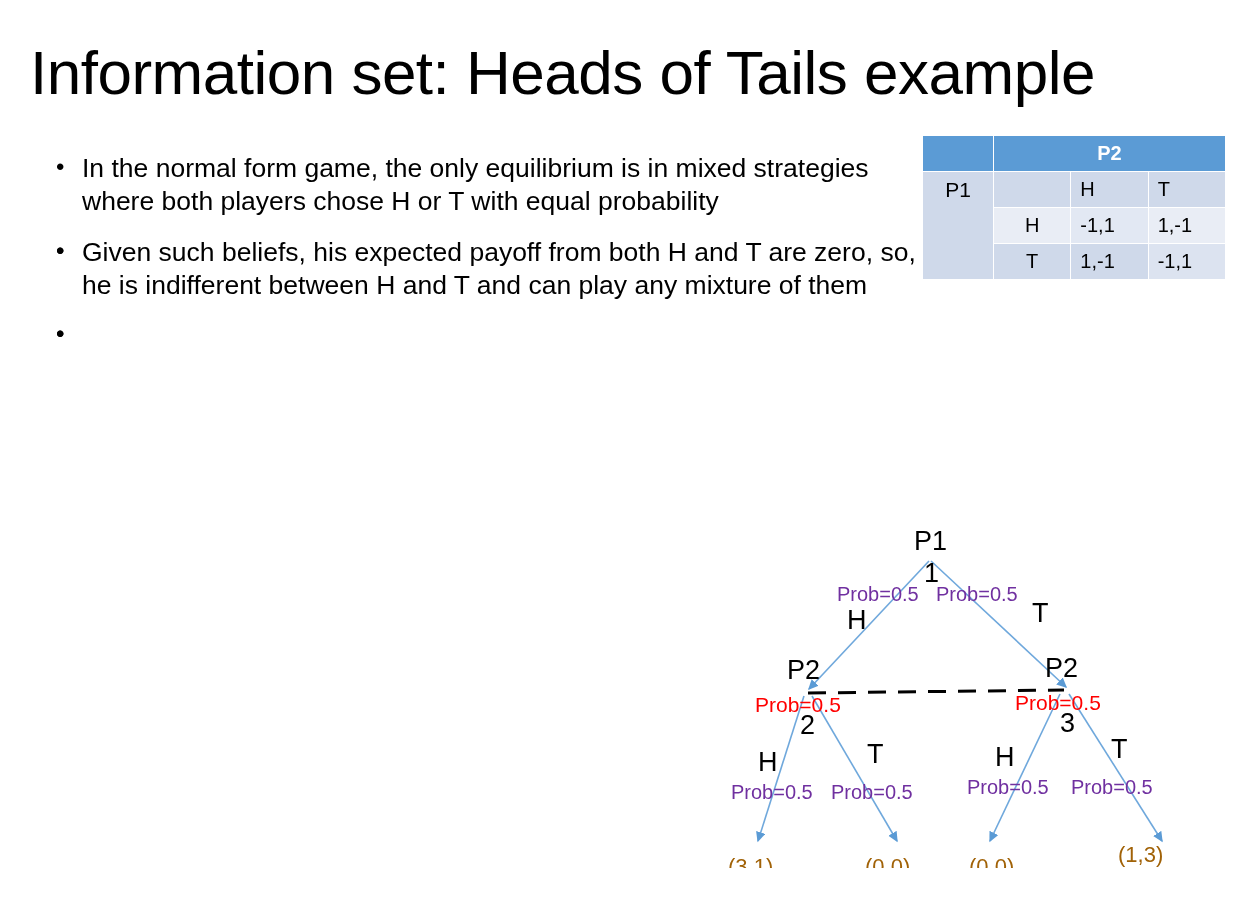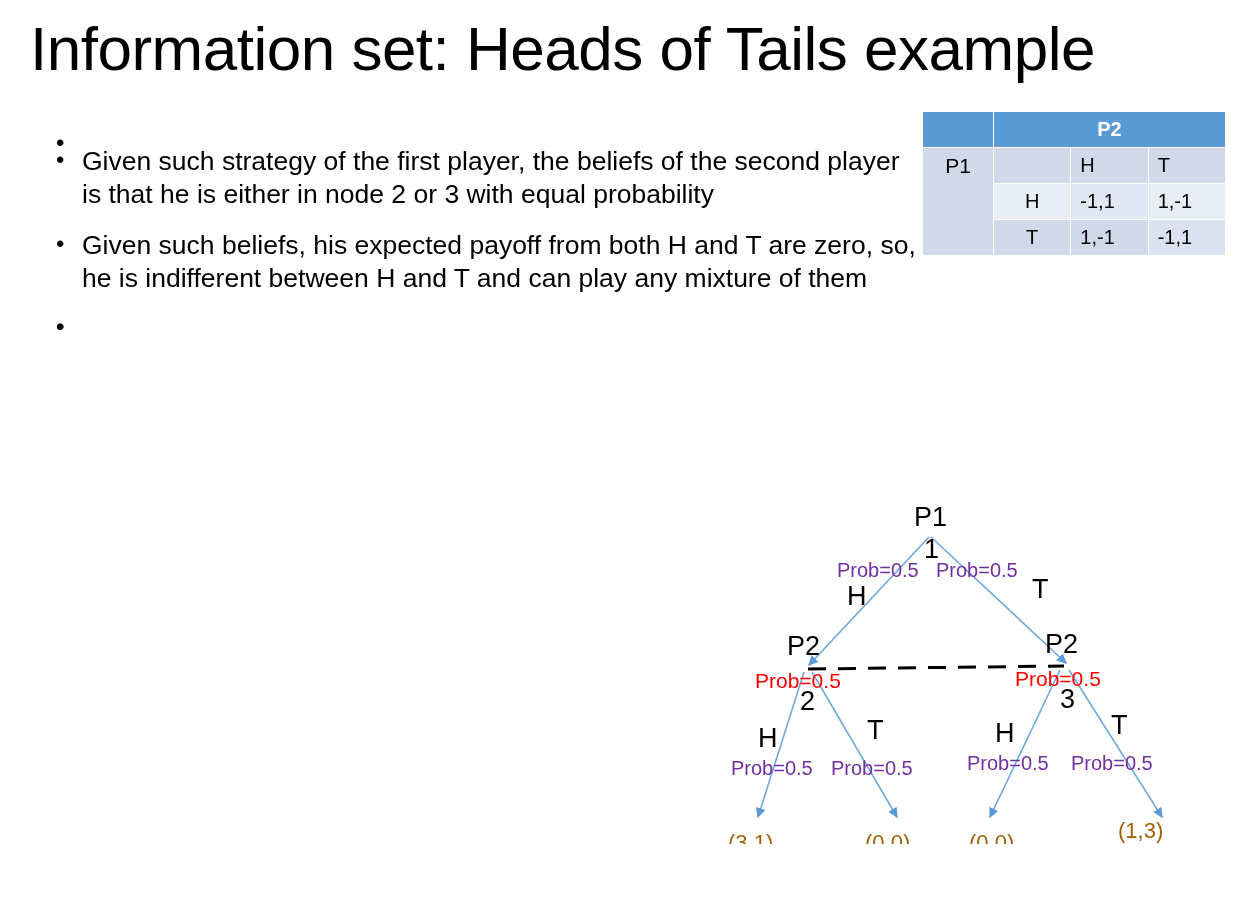--- a/index.html
+++ b/index.html
@@ -8,20 +8,21 @@
     background: #ffffff;
   }
   #slide {
     position: relative;
     width: 1249px;
     height: 844px;
     background: #ffffff;
     overflow: hidden;
     font-family: "Liberation Sans", sans-serif;
     color: #000000;
+    margin-top: 24px;
   }
 
   
   #slide-title {
     position: absolute;
     left: 30px;
     top: 16px;
     width: 1190px;
     font-size: 62px;
     line-height: 1.05;
@@ -116,24 +117,24 @@
 </head>
 <body>
 
 <div id="slide">
 
   <div id="slide-title">Information set: Heads of Tails example</div>
 
   <div id="body-bullets">
     <div class="bullet">
       <span class="dot">•</span>
+      <span>In the normal form game, the only equilibrium is in mixed strategies where both players chose H or T with equal probability</span>
     </div>
     <div class="bullet">
       <span class="dot">•</span>
-      <span>Given such strategy of the first player, the beliefs of the second player is that he is either in node 2 or 3 with equal probability</span>
     </div>
     <div class="bullet">
       <span class="dot">•</span>
       <span>Given such beliefs, his expected payoff from both H and T are zero, so, he is indifferent between H and T and can play any mixture of them</span>
     </div>
     <div class="bullet narrow indent tight">
       <span class="dot">•</span>
     </div>
     <div class="bullet narrow indent">
       <span class="dot">•</span>

